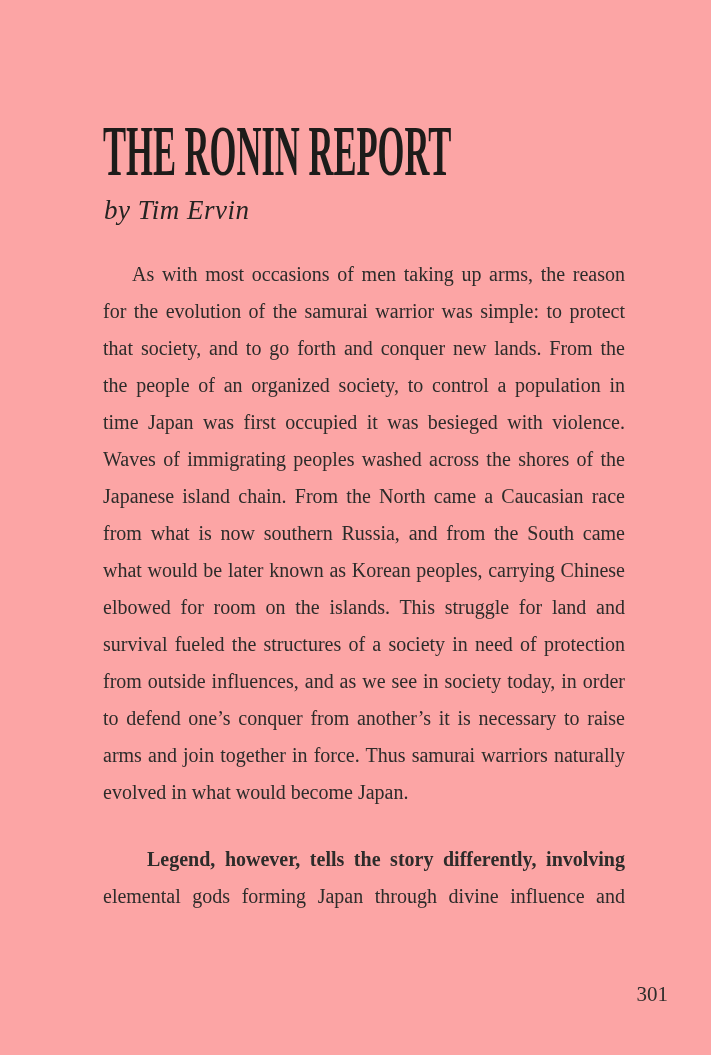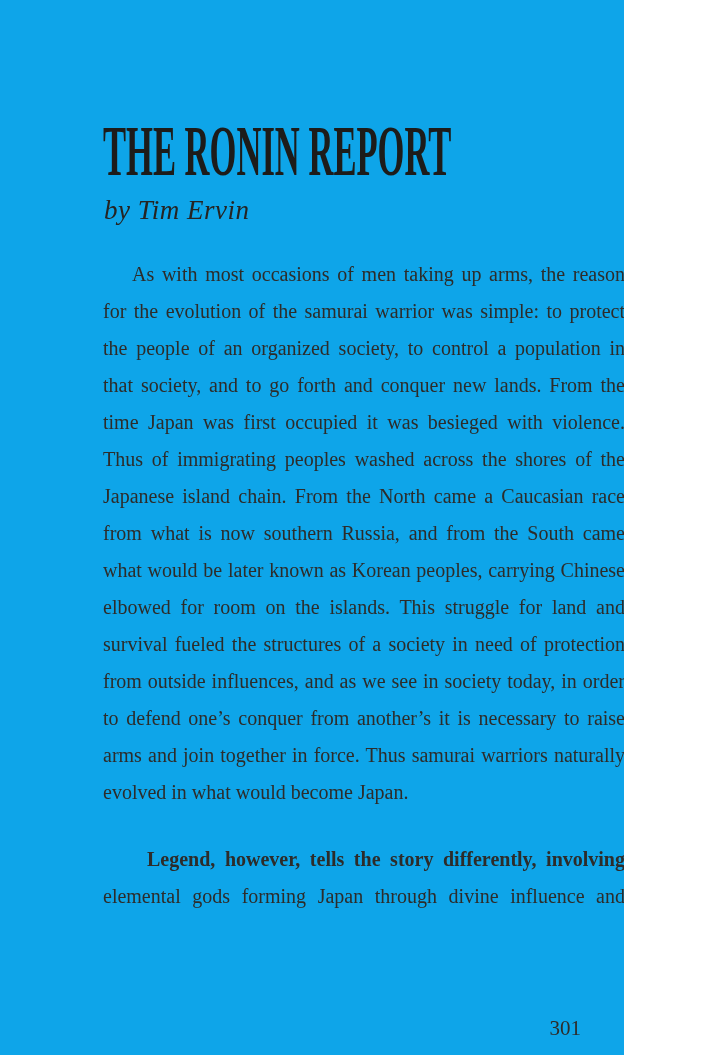--- a/index.html
+++ b/index.html
@@ -2,23 +2,23 @@
 <html><head>
 <meta charset="utf-8">
 <style>
   html, body {
     margin: 0;
     padding: 0;
     background: #ffffff;
   }
   .page {
     position: relative;
-    width: 624px;
+    width: 711px;
     height: 1055px;
-    background: #0ea5e9;
+    background: #fca5a5;
     overflow: hidden;
     font-family: "Liberation Serif", serif;
   }
   .title {
     position: absolute;
     top: 120px;
     left: 103px;
     font-size: 72px;
     line-height: 62px;
     font-weight: 700;
@@ -55,45 +55,45 @@
     text-align-last: justify;
     white-space: normal;
   }
   .pline.lastline {
     text-align-last: left;
   }
   .pline.indent1 { padding-left: 29px; }
   .pline.indent2 { padding-left: 44px; font-weight: bold; }
   .page-number {
     position: absolute;
-    top: 1015px;
+    top: 981px;
     right: 43px;
     font-size: 21px;
     line-height: 26px;
     color: #2d2c2a;
   }
 </style>
 </head>
 <body>
 
 <div class="page">
 
   <div class="title">THE RONIN REPORT</div>
 
   <div class="byline">by Tim Ervin</div>
 
   <div class="content">
 
     <div class="para para1">
       <div class="pline indent1">As with most occasions of men taking up arms, the reason</div>
       <div class="pline">for the evolution of the samurai warrior was simple: to protect</div>
+      <div class="pline">that society, and to go forth and conquer new lands. From the</div>
       <div class="pline">the people of an organized society, to control a population in</div>
-      <div class="pline">that society, and to go forth and conquer new lands. From the</div>
       <div class="pline">time Japan was first occupied it was besieged with violence.</div>
-      <div class="pline">Thus of immigrating peoples washed across the shores of the</div>
+      <div class="pline">Waves of immigrating peoples washed across the shores of the</div>
       <div class="pline">Japanese island chain. From the North came a Caucasian race</div>
       <div class="pline">from what is now southern Russia, and from the South came</div>
       <div class="pline">what would be later known as Korean peoples, carrying Chinese</div>
       <div class="pline">elbowed for room on the islands. This struggle for land and</div>
       <div class="pline">survival fueled the structures of a society in need of protection</div>
       <div class="pline">from outside influences, and as we see in society today, in order</div>
       <div class="pline">to defend one’s conquer from another’s it is necessary to raise</div>
       <div class="pline">arms and join together in force. Thus samurai warriors naturally</div>
       <div class="pline lastline">evolved in what would become Japan.</div>
     </div>

